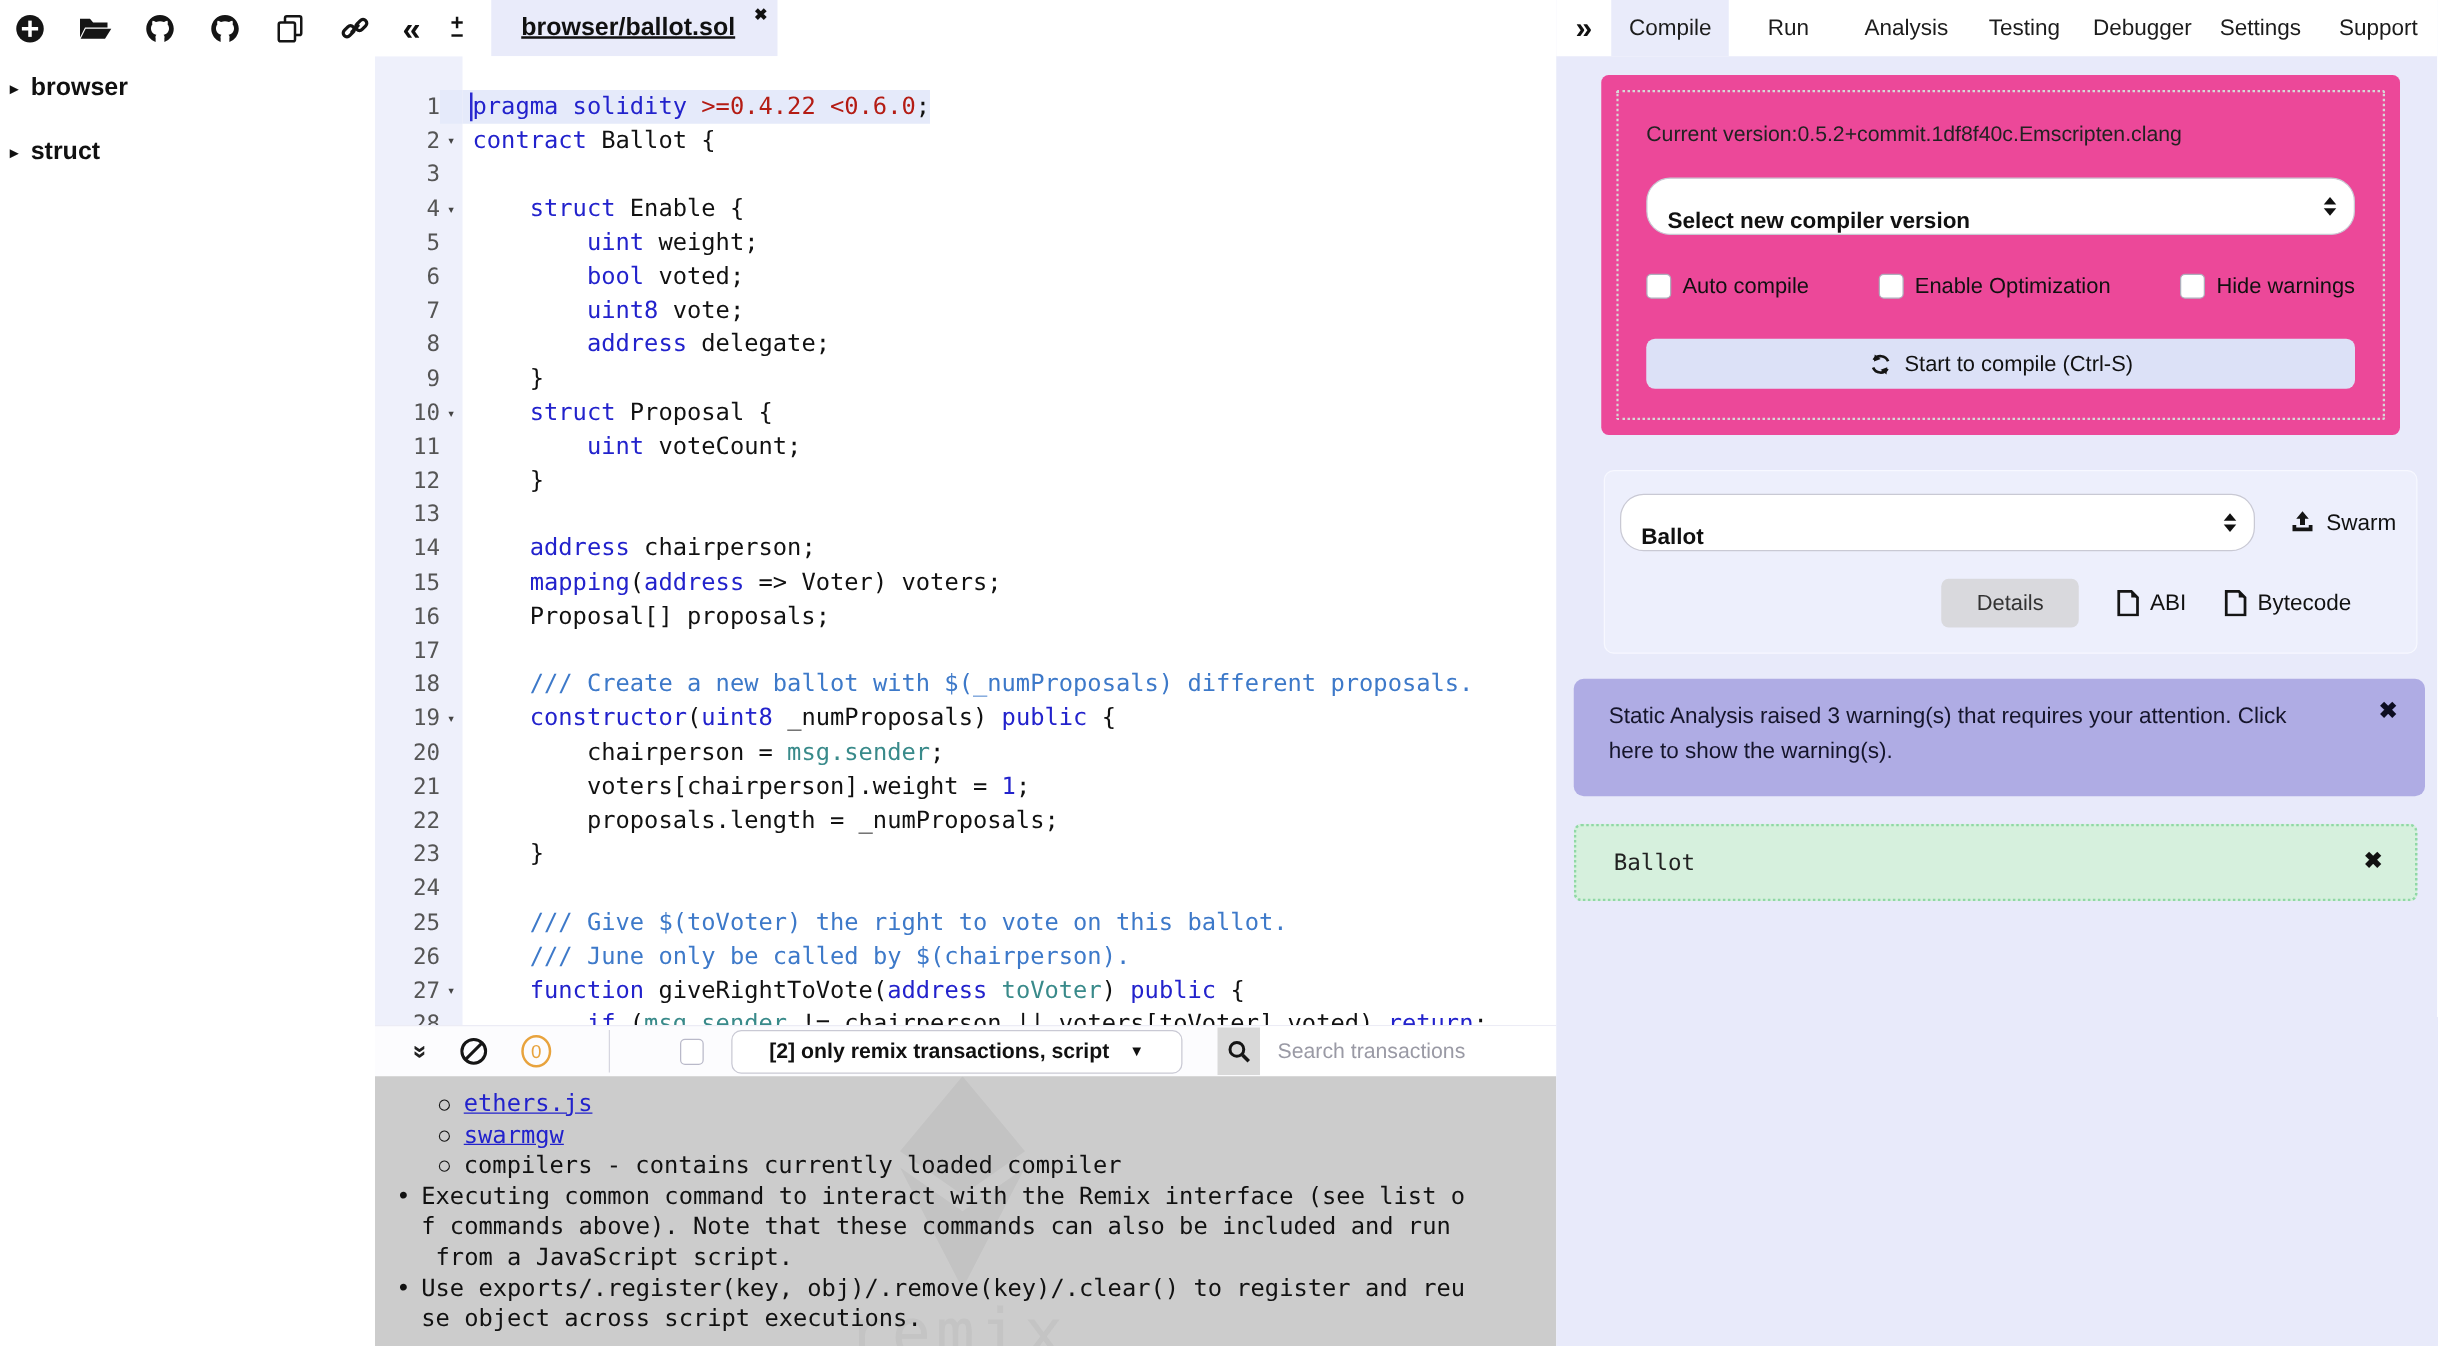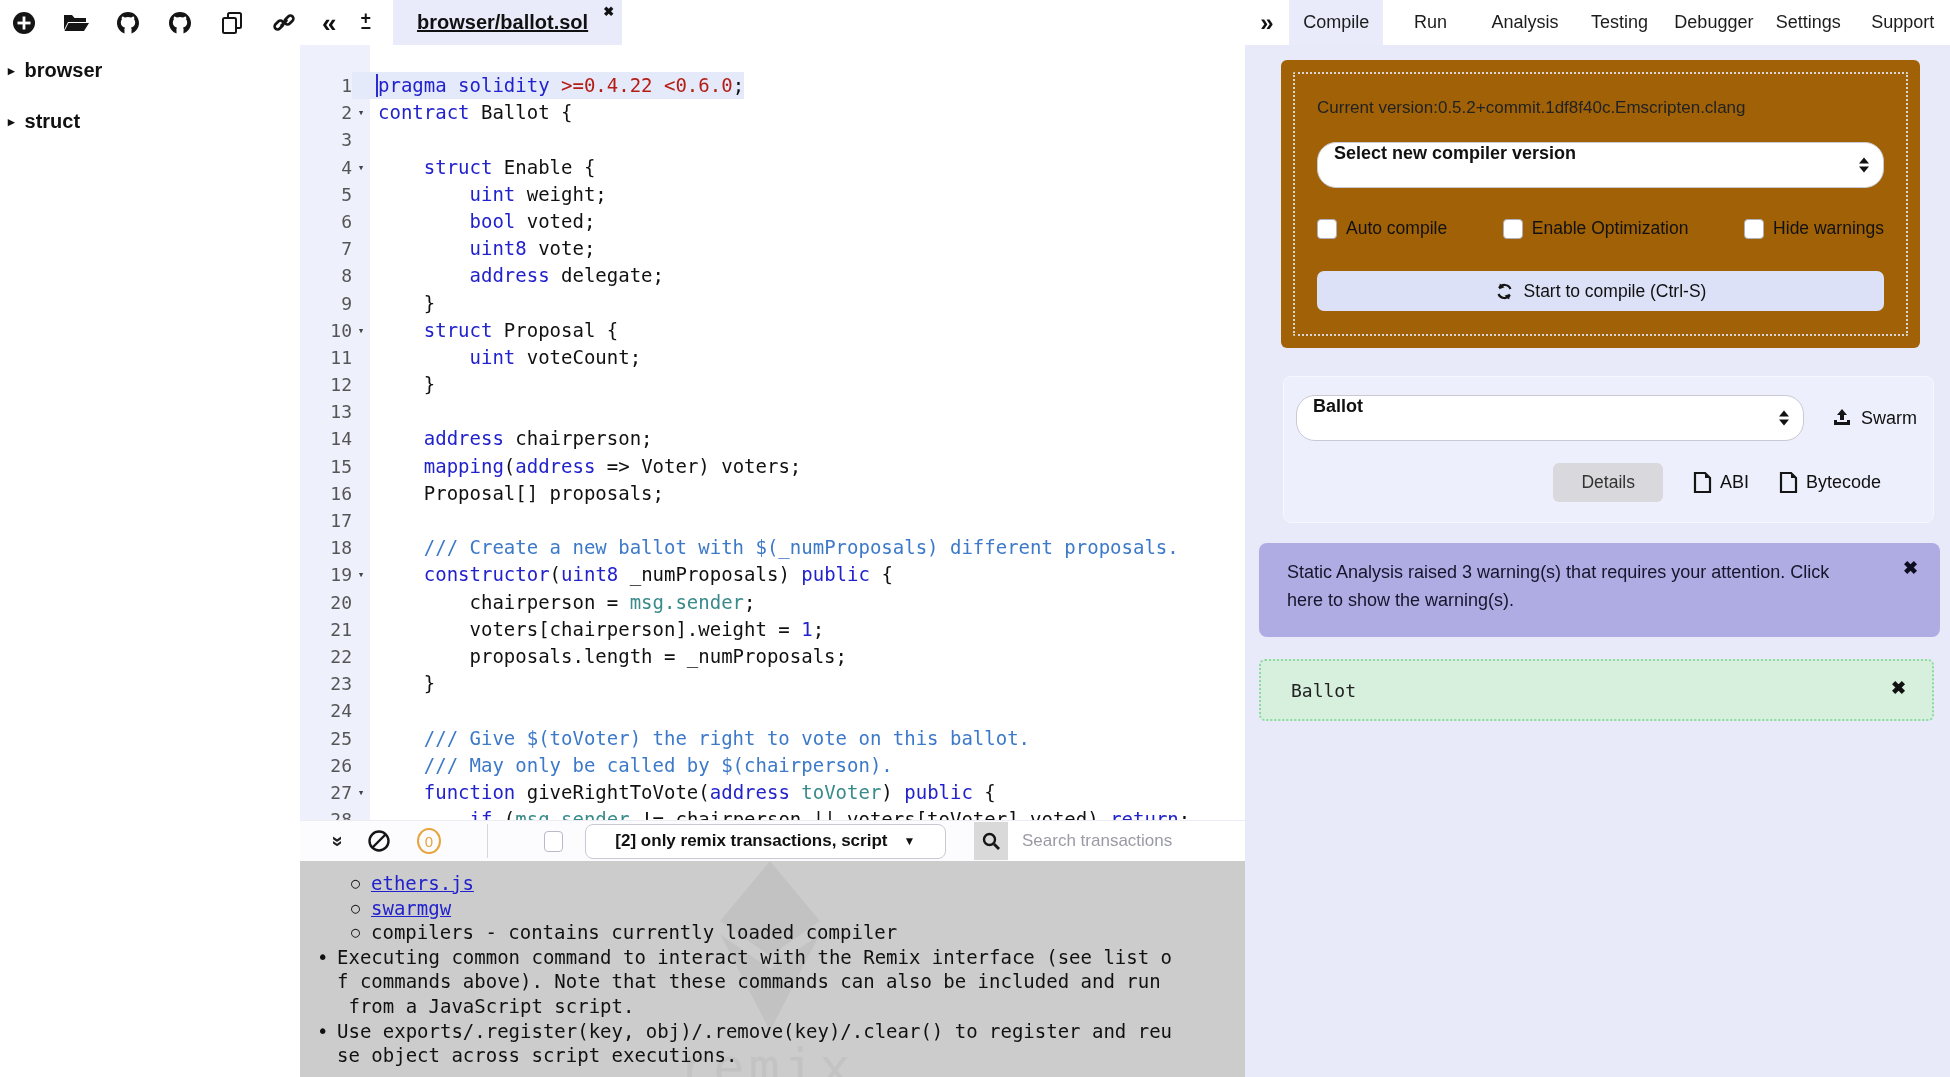--- a/index.html
+++ b/index.html
@@ -64,24 +64,24 @@
   .wm-text{position:absolute;left:378px;top:176px;font-size:52px;color:#bdbdbd;opacity:.55;font-family:"DejaVu Sans Mono",monospace;letter-spacing:4px;}
 
   
   .rightpanel{position:absolute;left:1245px;top:0;width:705px;height:1077px;background:#e8eafa;}
   .rnav{height:45px;background:#fff;display:flex;align-items:center;}
   .rnav .expand{width:44px;text-align:center;font-size:24px;font-weight:bold;color:#111;cursor:pointer;}
   .rtabs{flex:1;display:flex;height:100%;}
   .rtab{flex:1;display:flex;align-items:center;justify-content:center;font-size:18px;color:#1c1c1c;cursor:pointer;white-space:nowrap;padding:0 4px;}
   .rtab.active{background:#e9ebfa;}
 
-  .card1{margin:15px 30px 0 36px;background:#a16207;border-radius:6px;padding:12px;height:288px;box-sizing:border-box;}
+  .card1{margin:15px 30px 0 36px;background:#ec4899;border-radius:6px;padding:12px;height:288px;box-sizing:border-box;}
   .dotted-box{border:2px dotted #d8d8d8;border-radius:2px;height:100%;box-sizing:border-box;padding:24px 22px;}
   .curver{font-size:17px;color:#222;}
-  .sel{position:relative;height:44px;border:1px solid #c9c9d4;border-radius:19px;background:#fff;display:flex;align-items:flex-start;padding:0 40px 0 16px;font-size:18px;font-weight:bold;color:#111;cursor:pointer;}
+  .sel{position:relative;height:44px;border:1px solid #c9c9d4;border-radius:19px;background:#fff;display:flex;align-items:flex-end;padding:0 40px 0 16px;font-size:18px;font-weight:bold;color:#111;cursor:pointer;}
   .sel .updown{position:absolute;right:14px;top:50%;transform:translateY(-50%);display:flex;flex-direction:column;gap:3px;}
   .sel .updown i{display:block;width:0;height:0;border-left:5px solid transparent;border-right:5px solid transparent;}
   .sel .updown i.up{border-bottom:6px solid #111;}
   .sel .updown i.dn{border-top:6px solid #111;}
   .ver-select{margin-top:24px;}
   .cb-row{margin-top:30px;display:flex;justify-content:space-between;align-items:center;}
   .cb-item{display:flex;align-items:center;gap:9px;font-size:17.5px;color:#111;cursor:pointer;}
   .cb-box{width:18px;height:18px;border:1.5px solid #aeaebc;border-radius:4px;background:#fff;flex:0 0 18px;}
   .compile-btn{margin-top:32px;height:40px;background:#dce1f7;border-radius:7px;display:flex;align-items:center;justify-content:center;gap:10px;font-size:17.5px;color:#111;cursor:pointer;}
 
@@ -189,21 +189,21 @@
         <div class="cline"><div class="lnum">16</div><div class="fold"></div><div class="ccode"><span class="tok-p">    Proposal[] proposals;</span></div></div>
         <div class="cline"><div class="lnum">17</div><div class="fold"></div><div class="ccode"></div></div>
         <div class="cline"><div class="lnum">18</div><div class="fold"></div><div class="ccode"><span class="tok-p">    </span><span class="tok-c">/// Create a new ballot with $(_numProposals) different proposals.</span></div></div>
         <div class="cline"><div class="lnum">19</div><div class="fold">▾</div><div class="ccode"><span class="tok-p">    </span><span class="tok-k">constructor</span><span class="tok-p">(</span><span class="tok-k">uint8</span><span class="tok-p"> _numProposals) </span><span class="tok-k">public</span><span class="tok-p"> {</span></div></div>
         <div class="cline"><div class="lnum">20</div><div class="fold"></div><div class="ccode"><span class="tok-p">        chairperson = </span><span class="tok-t">msg.sender</span><span class="tok-p">;</span></div></div>
         <div class="cline"><div class="lnum">21</div><div class="fold"></div><div class="ccode"><span class="tok-p">        voters[chairperson].weight = </span><span class="tok-n">1</span><span class="tok-p">;</span></div></div>
         <div class="cline"><div class="lnum">22</div><div class="fold"></div><div class="ccode"><span class="tok-p">        proposals.length = _numProposals;</span></div></div>
         <div class="cline"><div class="lnum">23</div><div class="fold"></div><div class="ccode"><span class="tok-p">    }</span></div></div>
         <div class="cline"><div class="lnum">24</div><div class="fold"></div><div class="ccode"></div></div>
         <div class="cline"><div class="lnum">25</div><div class="fold"></div><div class="ccode"><span class="tok-p">    </span><span class="tok-c">/// Give $(toVoter) the right to vote on this ballot.</span></div></div>
-        <div class="cline"><div class="lnum">26</div><div class="fold"></div><div class="ccode"><span class="tok-p">    </span><span class="tok-c">/// May only be called by $(chairperson).</span></div></div>
+        <div class="cline"><div class="lnum">26</div><div class="fold"></div><div class="ccode"><span class="tok-p">    </span><span class="tok-c">/// June only be called by $(chairperson).</span></div></div>
         <div class="cline"><div class="lnum">27</div><div class="fold">▾</div><div class="ccode"><span class="tok-p">    </span><span class="tok-k">function</span><span class="tok-p"> giveRightToVote(</span><span class="tok-k">address</span><span class="tok-p"> </span><span class="tok-t">toVoter</span><span class="tok-p">) </span><span class="tok-k">public</span><span class="tok-p"> {</span></div></div>
         <div class="cline"><div class="lnum">28</div><div class="fold"></div><div class="ccode"><span class="tok-p">        </span><span class="tok-k">if</span><span class="tok-p"> (</span><span class="tok-t">msg.sender</span><span class="tok-p"> != chairperson || voters[toVoter].voted) </span><span class="tok-k">return</span><span class="tok-p">;</span></div></div>
       </div>
   </div>
 
   <div class="terminal">
     <div class="term-toolbar">
       <span class="tt-chevdown">«</span>
       <span class="tt-ban">
         <svg width="24" height="24" viewBox="0 0 24 24">

